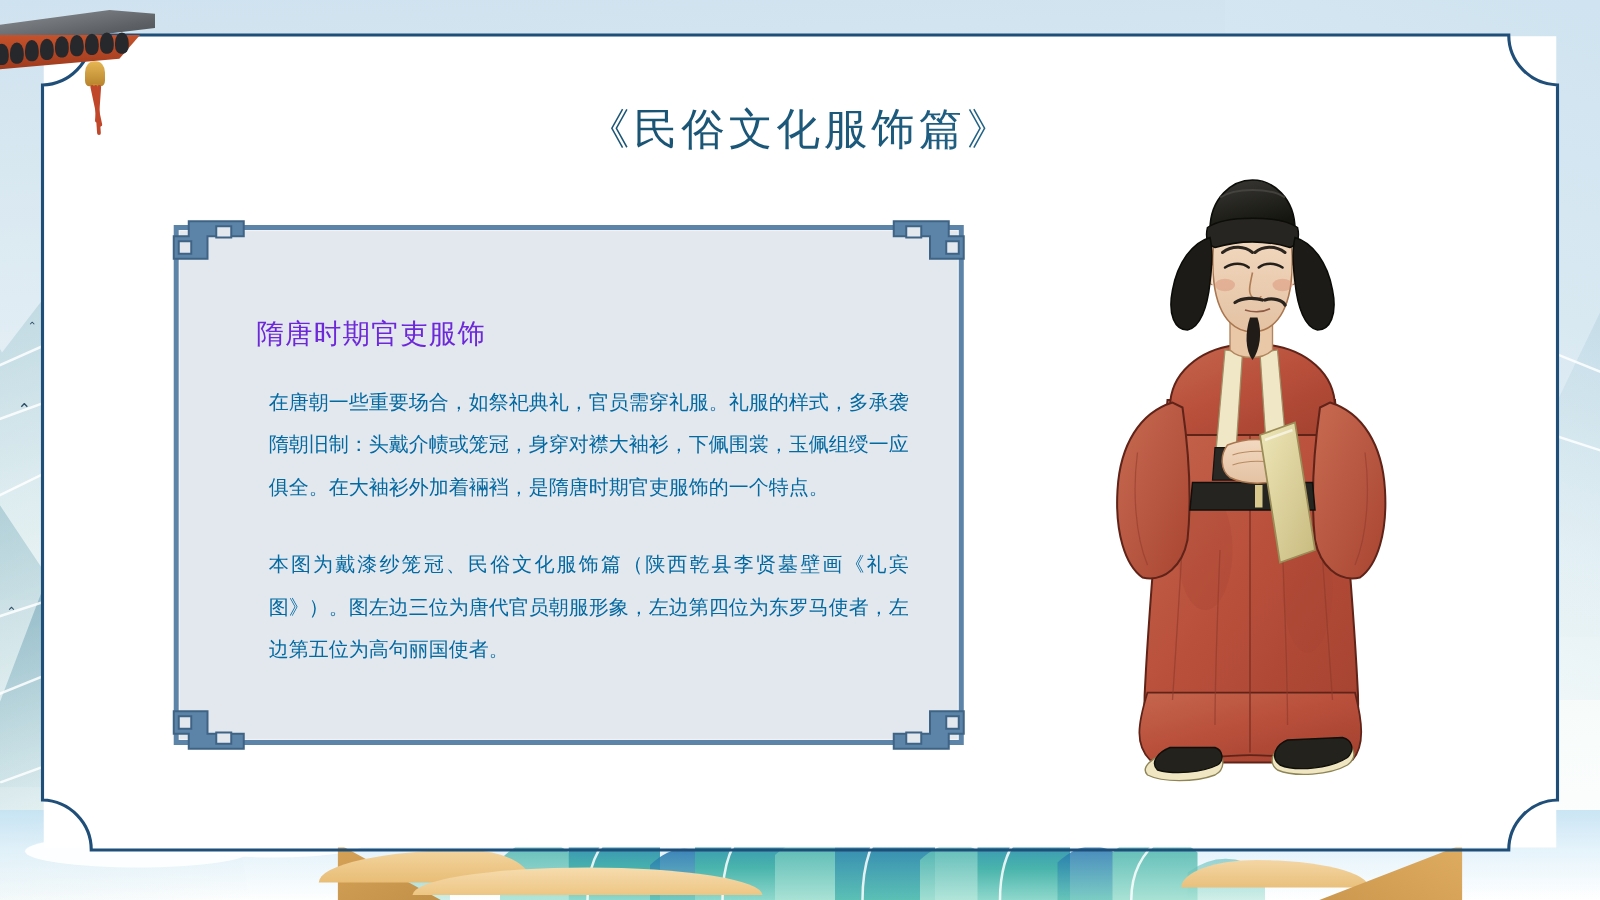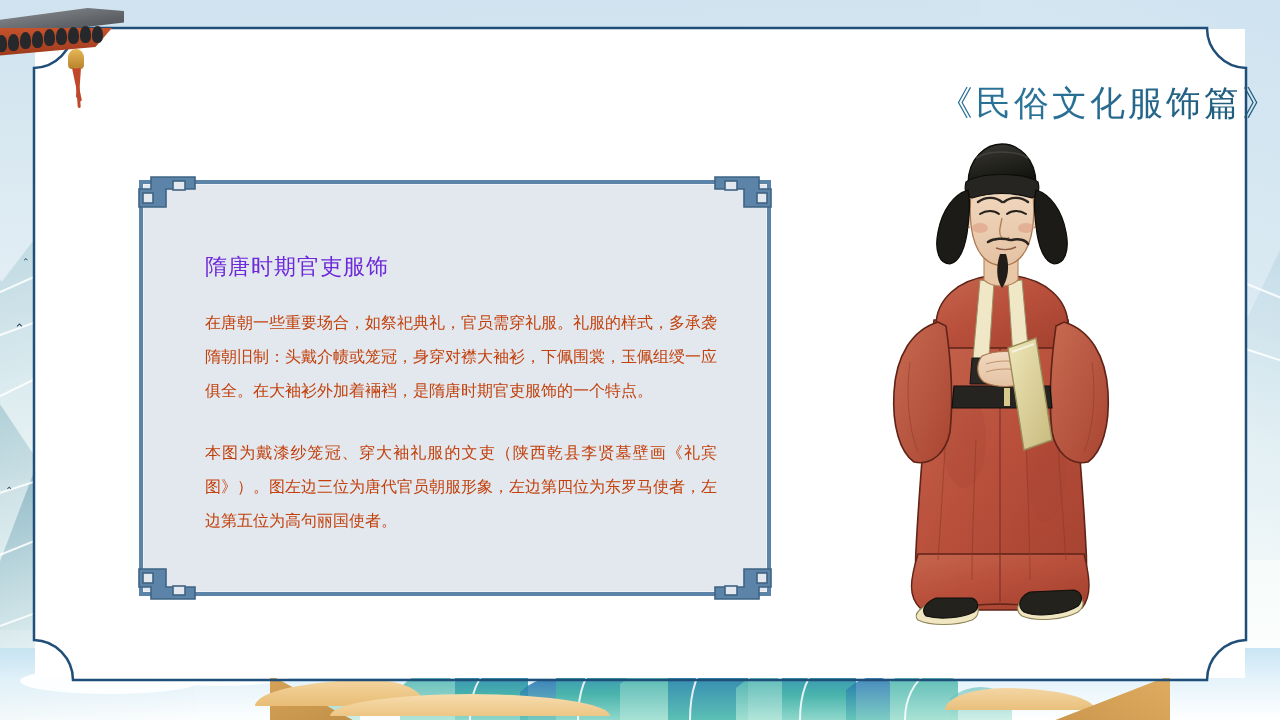--- a/index.html
+++ b/index.html
@@ -83,21 +83,21 @@
              background:linear-gradient(180deg,#f4d6a4,#e9c07c);
              border-radius:40% 60% 0 0 / 100% 100% 0 0; }
   .page-inner-fill {
     position:absolute; left:35px; top:29px; width:1210px; height:649px;
     background:#ffffff;
   }
 
   
   .title {
     position:absolute; left:0; right:0; top:80px;
-    text-align:right;
+    text-align:center;
     font-size:35px; letter-spacing:3px;
     font-family:"Liberation Serif", "DejaVu Serif", serif;
     background:linear-gradient(90deg,#2e6e96 0%, #19506f 30%, #1c5a7c 55%, #2b7399 80%, #1e5878 100%);
     -webkit-background-clip:text; background-clip:text;
     -webkit-text-fill-color:transparent; color:#1d5c80;
     z-index:5;
   }
 
   
   .content-box {
@@ -110,22 +110,22 @@
     position:absolute; inset:0;
     border:1px solid rgba(255,255,255,.45);
   }
 
   .box-heading {
     position:absolute; left:62px; top:68px;
     font-size:22px; color:#6d28d9; letter-spacing:1px;
     font-family:"Liberation Serif","DejaVu Serif",serif;
   }
   .box-body {
-    position:absolute; left:62px; top:122px; width:512px;
-    font-size:16px; line-height:34px; color:#c2410c;
+    position:absolute; left:72px; top:122px; width:512px;
+    font-size:16px; line-height:34px; color:#0369a1;
     font-family:"Liberation Serif","DejaVu Serif",serif;
     text-align:justify;
   }
   .box-body p + p { margin-top:28px; }
 
   
   .figure { position:absolute; left:876px; top:140px; width:250px; height:500px; z-index:6; }
 
   
   .eave { position:absolute; left:-6px; top:4px; width:135px; height:70px; z-index:7; }
@@ -260,21 +260,21 @@
 
   <div class="title">《民俗文化服饰篇》</div>
 
   <div class="content-box">
     <div class="content-box-inner"></div>
 
     <div class="box-heading">隋唐时期官吏服饰</div>
 
     <div class="box-body">
       <p>在唐朝一些重要场合，如祭祀典礼，官员需穿礼服。礼服的样式，多承袭隋朝旧制：头戴介帻或笼冠，身穿对襟大袖衫，下佩围裳，玉佩组绶一应俱全。在大袖衫外加着裲裆，是隋唐时期官吏服饰的一个特点。</p>
-      <p>本图为戴漆纱笼冠、穿大袖礼服的文吏（陕西乾县李贤墓壁画《礼宾图》）。图左边三位为唐代官员朝服形象，左边第四位为东罗马使者，左边第五位为高句丽国使者。</p>
+      <p>本图为戴漆纱笼冠、民俗文化服饰篇（陕西乾县李贤墓壁画《礼宾图》）。图左边三位为唐代官员朝服形象，左边第四位为东罗马使者，左边第五位为高句丽国使者。</p>
     </div>
   </div>
 
   <svg style="position:absolute;left:120px;top:161px;width:670px;height:454px;z-index:7;pointer-events:none;">
     <g fill="#5b84a8" stroke="#3f6384" stroke-width="1.6">
 
       <path d="M19,46 L19,28 L31,28 L31,16 L75,16 L75,28 L46,28 L46,46 Z"></path>
       <rect x="23" y="32" width="10" height="10" fill="#e3e8ef"></rect>
       <rect x="53" y="20" width="12" height="9" fill="#e3e8ef"></rect>
 

